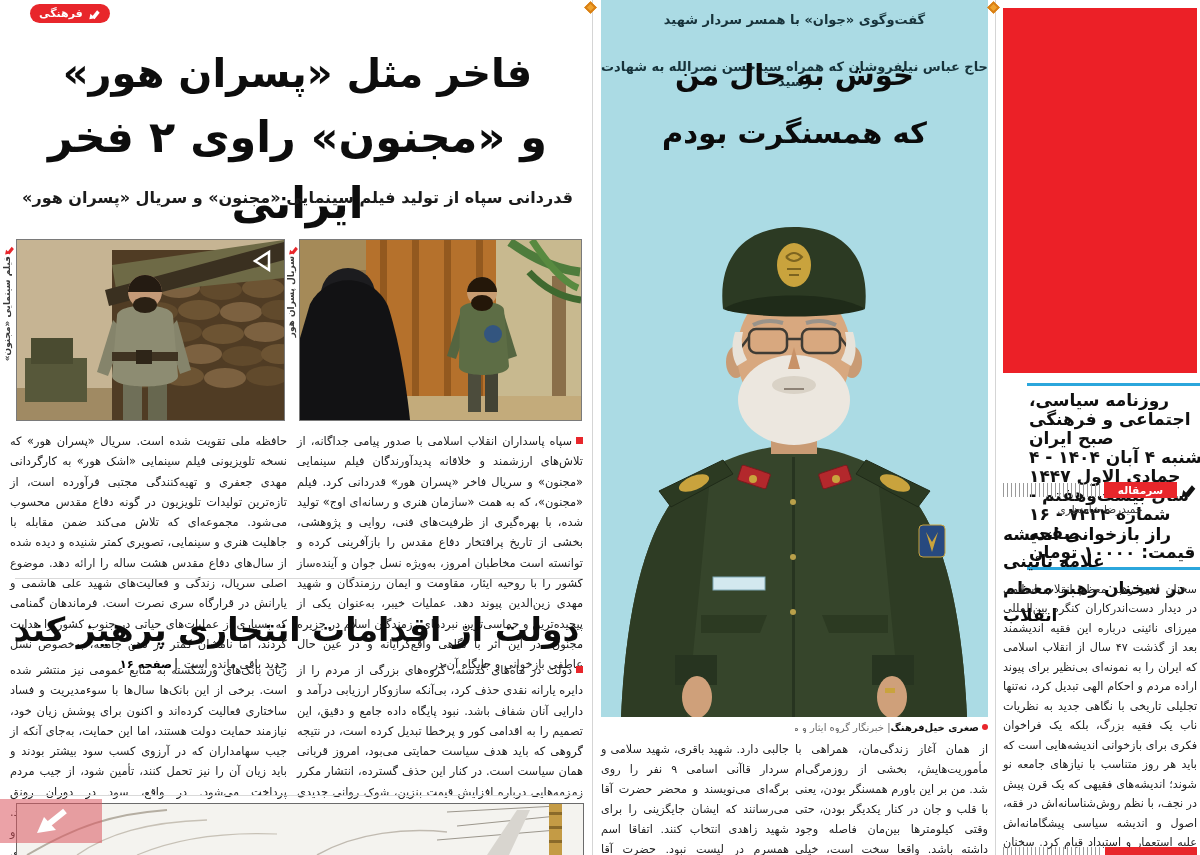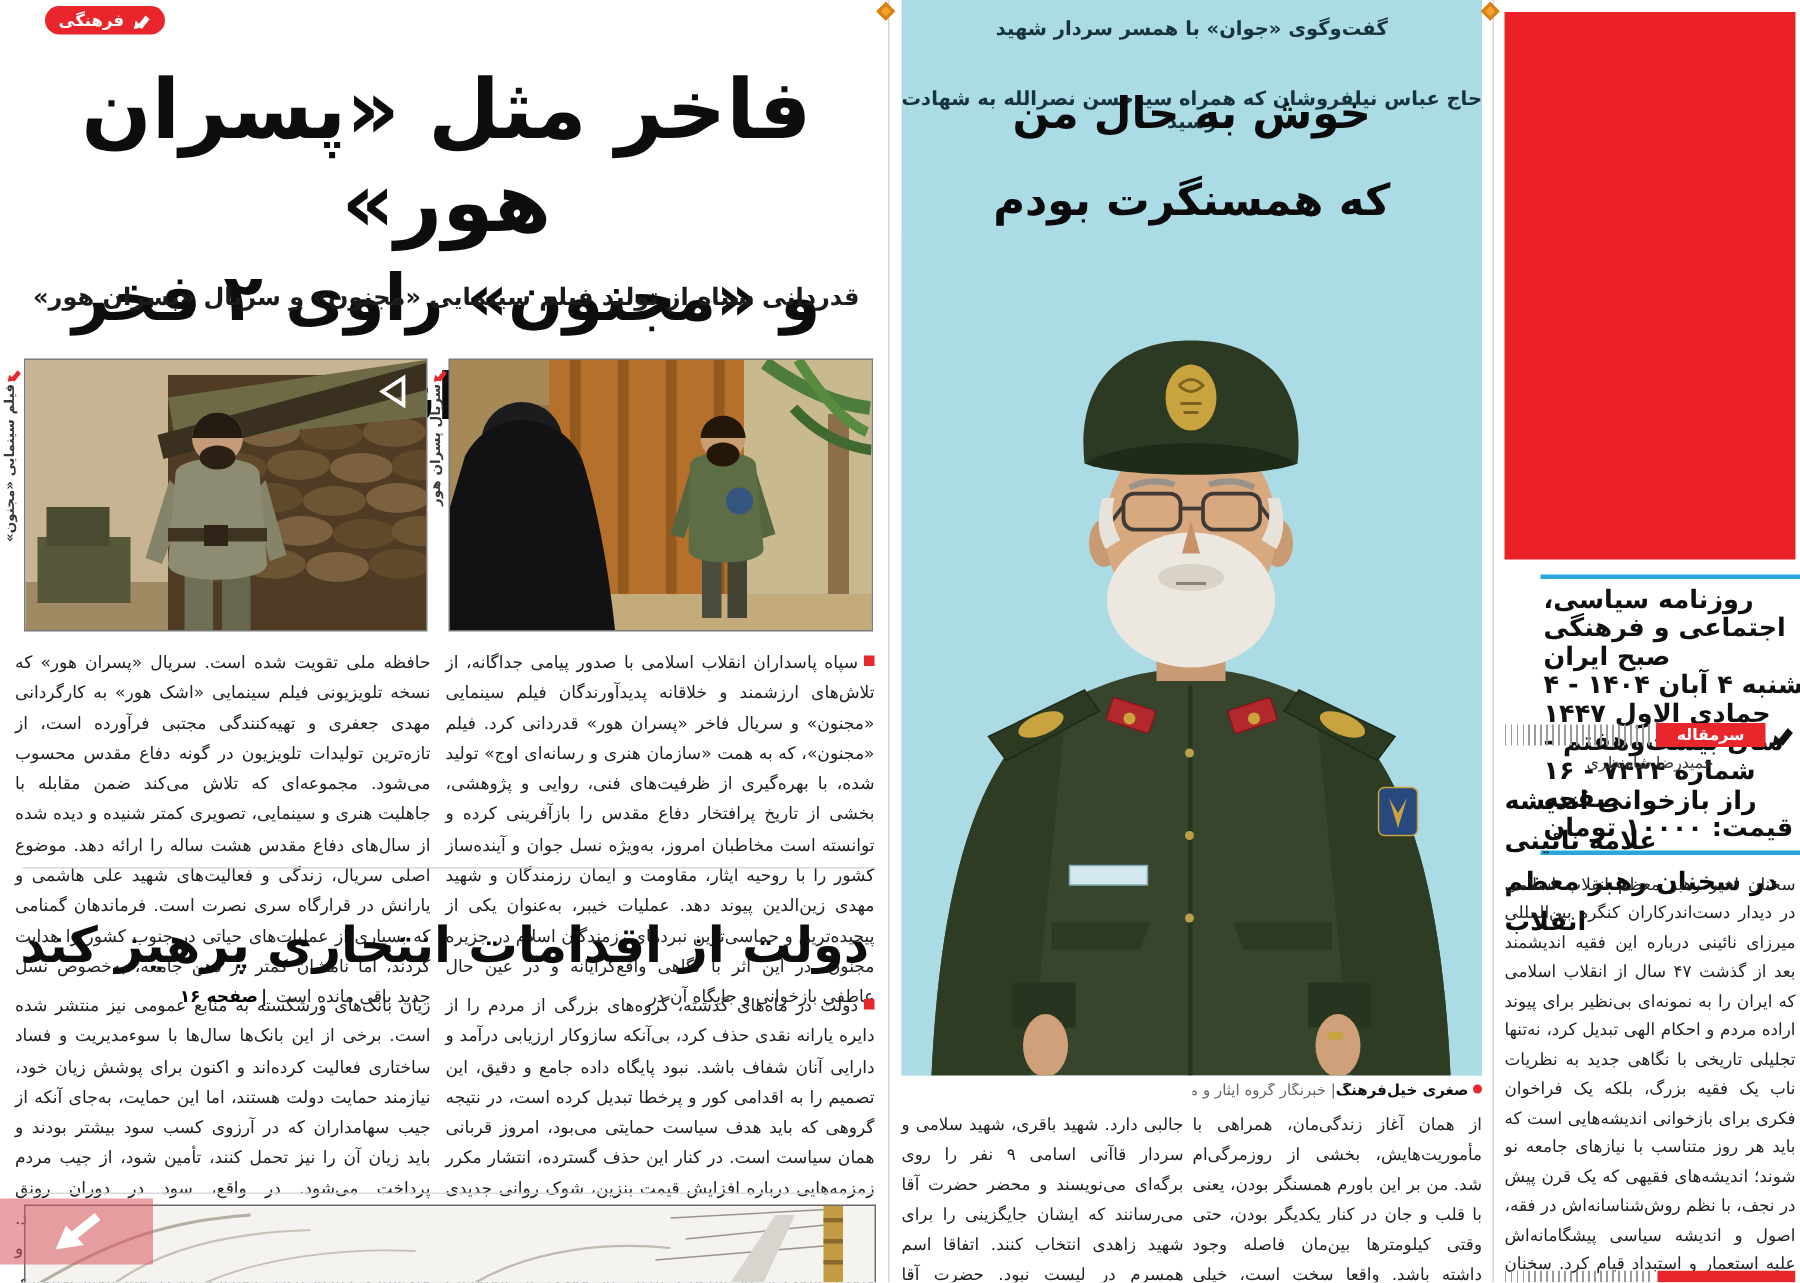--- a/index.html
+++ b/index.html
@@ -14,21 +14,21 @@
   .body-txt { font-size:11.4px; line-height:1.78; text-align:justify; text-align-last:right; color:#222; }
   .pgref { font-weight:bold; color:#000; white-space:nowrap; }
   .refsep { font-weight:bold; padding:0 2px; }
   .bullet-sq { display:inline-block; width:7px; height:7px; background:#e8262b; margin-left:4px; vertical-align:1px; }
   .bullet-dot { display:inline-block; width:6px; height:6px; border-radius:50%; background:#e8262b; margin-left:3px; vertical-align:1px; }
 
   
   .badge-cultural { left:30px; top:4px; height:19px; padding:0 9px; background:#e8262b; border-radius:10px;
     color:#fff; font-size:11px; font-weight:bold; display:flex; align-items:center; gap:5px; }
   .hl-main { left:10px; top:42px; width:575px; text-align:center; font-weight:bold; color:#0d0d0d; }
-  .hl-main .l1 { font-size:55px; line-height:62px; }
+  .hl-main .l1 { font-size:40px; line-height:62px; }
   .hl-main .l2 { font-size:43px; line-height:66px; }
   .subhead { left:10px; top:188px; width:575px; text-align:center; font-size:16px; font-weight:bold; color:#1c1c1c; }
 
   .vcap { width:13px; height:180px; }
   .vcap .glyph { position:absolute; top:0; right:0; }
   .vcap-inner { position:absolute; top:16px; left:0; width:164px; height:13px;
     transform:rotate(-90deg) translateX(-164px); transform-origin:0 0;
     direction:rtl; text-align:right; font-size:9px; font-weight:bold; color:#3a3a3a; white-space:nowrap; }
 
   .photo-frame { outline:1px solid #7a7a7a; }

